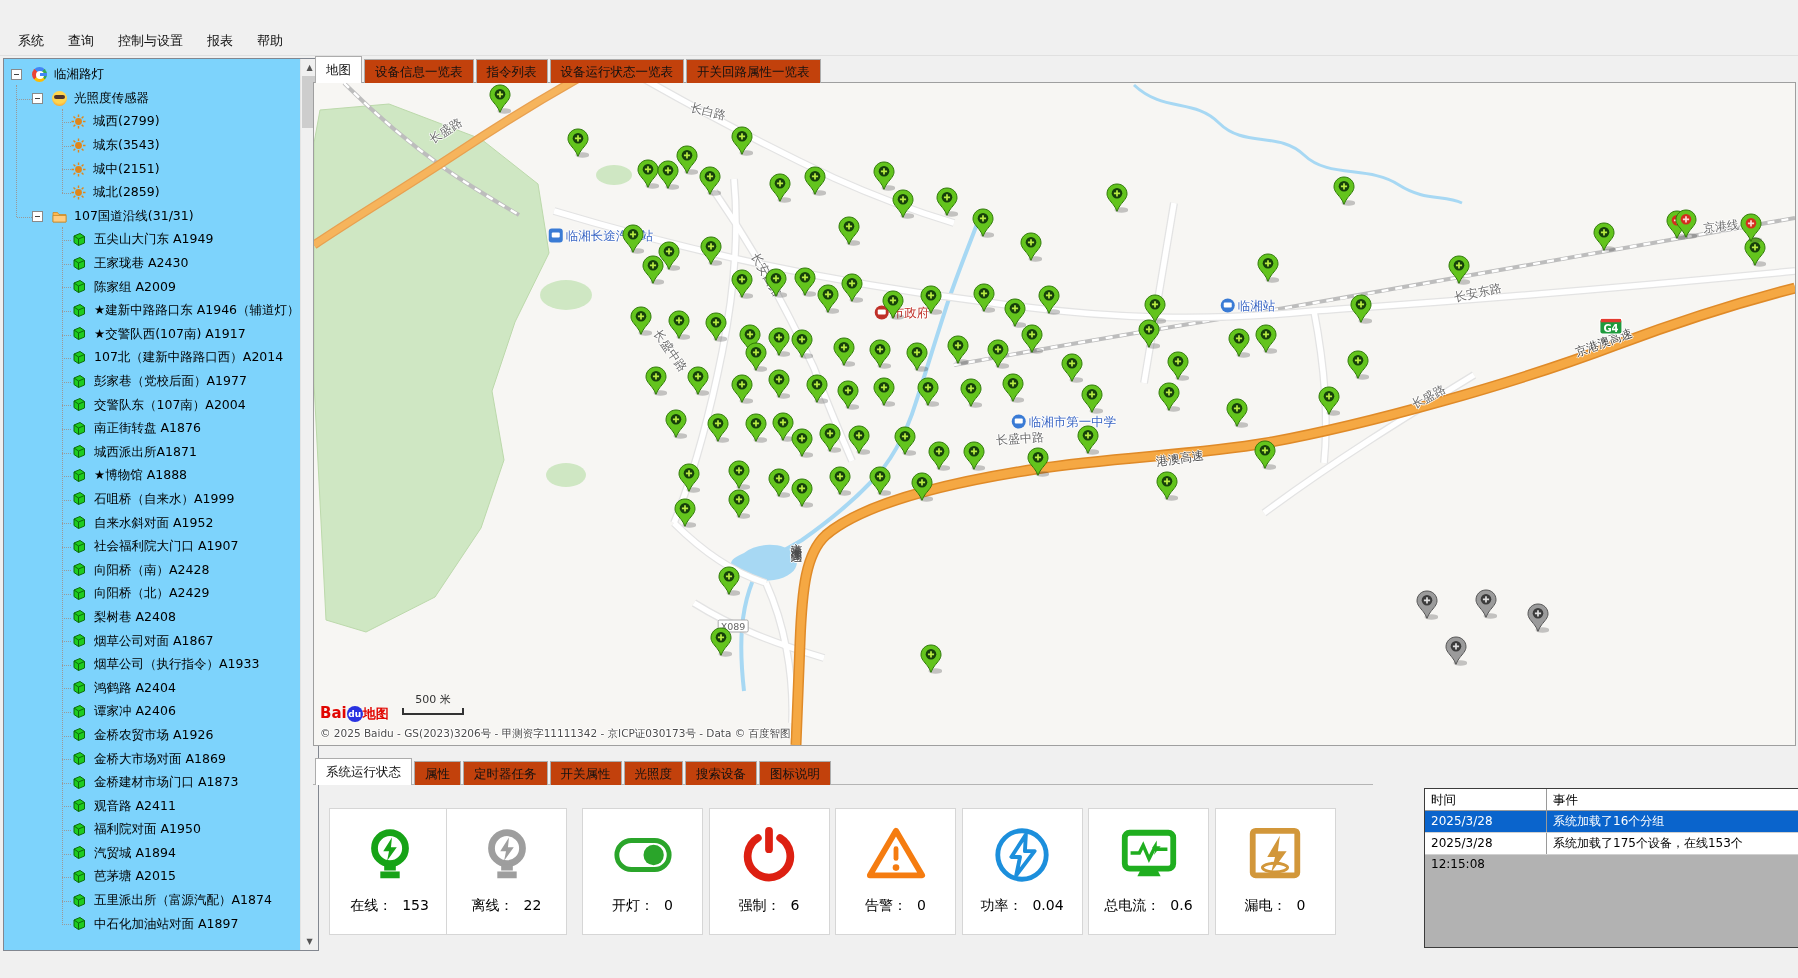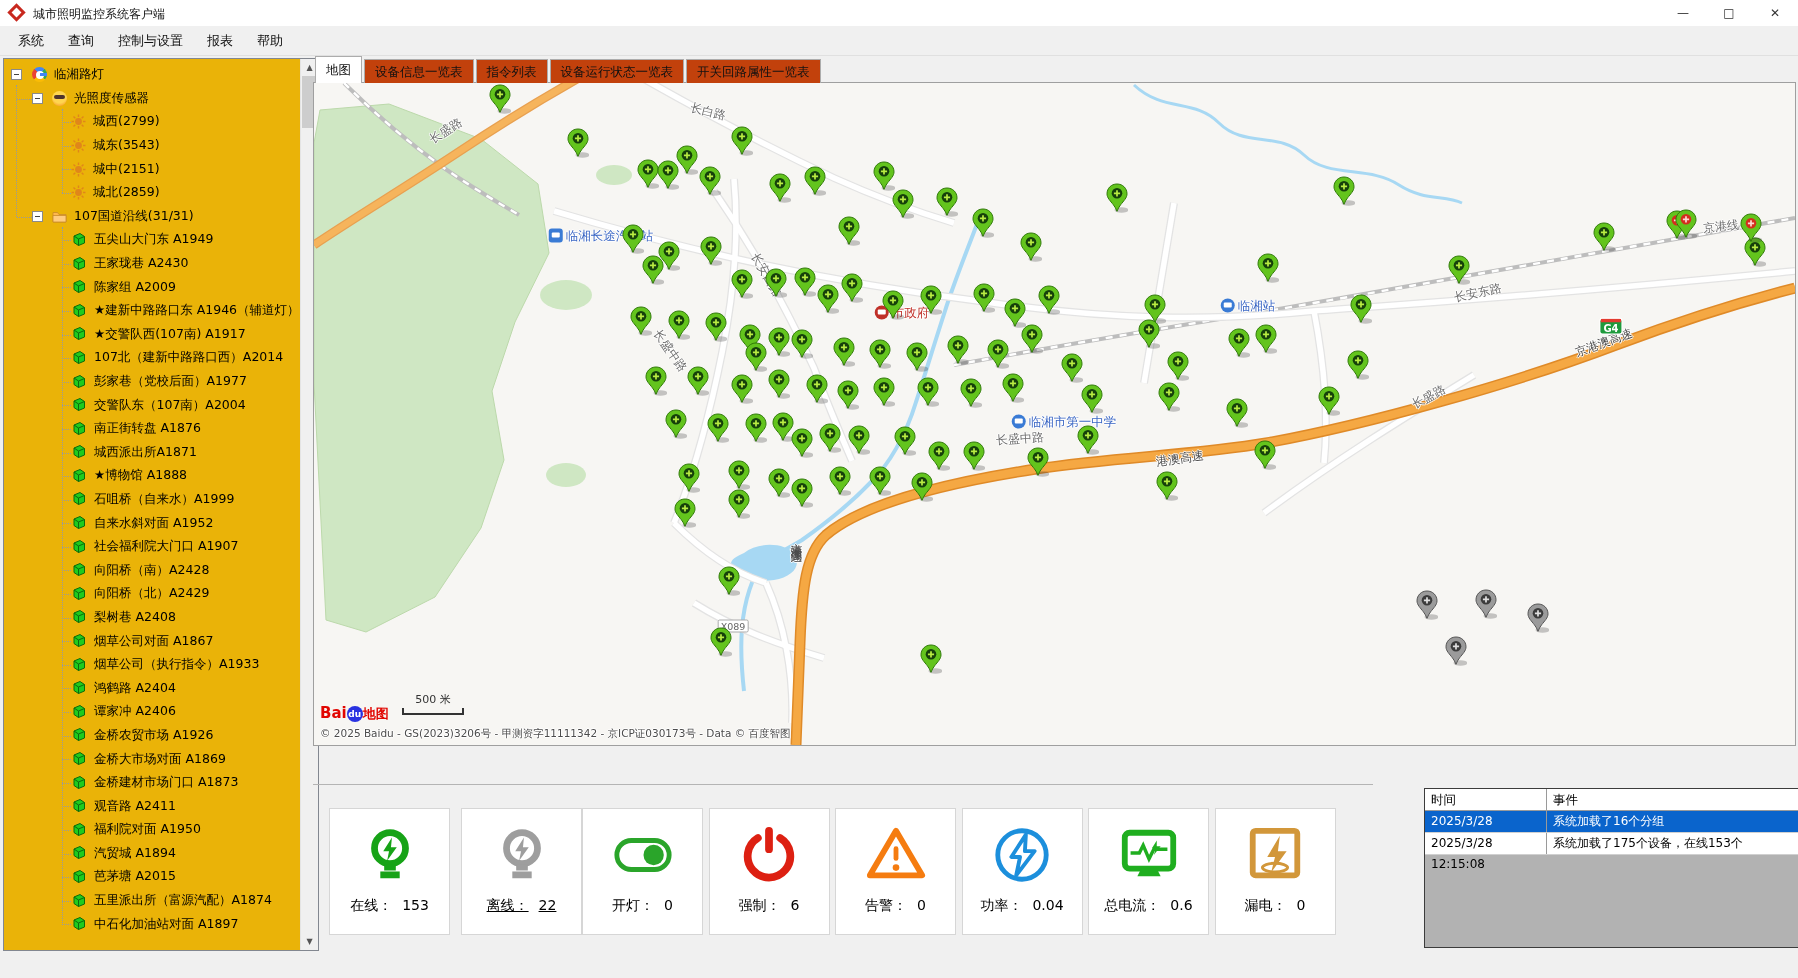--- a/index.html
+++ b/index.html
@@ -9,21 +9,21 @@
   .titlebar{position:absolute;left:0;top:0;width:100%;height:26px;background:#fff;border-bottom:1px solid #e5e5e5;}
   .app-icon{position:absolute;left:10px;top:6px;width:13px;height:13px;background:#c8281e;transform:rotate(45deg);}
   .app-icon::after{content:"";position:absolute;inset:3px;background:#fff;transform:rotate(0deg);}
   .title-text{position:absolute;left:33px;top:6px;font-size:12px;color:#111;}
   .win-controls{position:absolute;right:0;top:0;height:26px;display:flex;}
   .wc{width:46px;height:26px;text-align:center;line-height:26px;font-size:12px;color:#333;cursor:pointer;}
   
   .menubar{position:absolute;left:0;top:26px;width:100%;height:30px;background:#f0f0f0;border-bottom:1px solid #e0e0e0;display:flex;align-items:center;padding-left:6px;box-sizing:border-box;}
   .menu-item{padding:4px 12px;font-size:13px;color:#111;cursor:default;}
   
-  .tree-panel{position:absolute;left:3px;top:58px;width:316px;height:893px;background:#eab308;border:1px solid #828790;box-sizing:border-box;}
+  .tree-panel{position:absolute;left:3px;top:58px;width:316px;height:893px;background:#7dd3fc;border:1px solid #828790;box-sizing:border-box;}
   .tree-body{position:absolute;left:0;top:0;right:17px;bottom:0;overflow:hidden;padding-top:4px;}
   .tree-row{position:relative;height:23.6px;display:flex;align-items:center;white-space:nowrap;cursor:default;}
   .tree-row .lbl{margin-left:7px;font-size:12.5px;color:#000;}
   .expand-box{width:11px;height:11px;border:1px solid #8a8a8a;background:#fff;box-sizing:border-box;position:relative;flex:none;}
   .expand-box::after{content:"";position:absolute;left:2px;right:2px;top:4px;height:1px;background:#444;}
   .ticon{flex:none;display:inline-block;}
   .lvl0 .expand-box{margin-left:7px;} .lvl0 .ticon{margin-left:10px;}
   .lvl1 .expand-box{margin-left:28px;} .lvl1 .ticon{margin-left:9px;}
   .lvl2 .ticon{margin-left:67px;}
   .lvl1::before{content:"";position:absolute;left:13px;top:12px;width:15px;border-top:1px dotted #999;}
@@ -84,29 +84,20 @@
   
   .statusbar{position:absolute;left:0;top:952px;width:100%;height:26px;background:#f0f0f0;border-top:1px solid #dcdcdc;font-size:12.5px;}
   .sb-left{position:absolute;left:8px;top:5px;color:#000;}
   .sb-exec{position:absolute;left:757px;top:3px;background:#fbdcb3;padding:2px 8px 3px 6px;color:#000;}
 </style>
 </head>
 <body>
 
 <div id="window">
 
-  <div class="titlebar">
-    <span class="app-icon"></span>
-    <span class="title-text">城市照明监控系统客户端</span>
-    <div class="win-controls">
-      <span class="wc">—</span>
-      <span class="wc">□</span>
-      <span class="wc">✕</span>
-    </div>
-  </div>
 
   <div class="menubar" id="menubar">
       <span class="menu-item">系统</span>
       <span class="menu-item">查询</span>
       <span class="menu-item">控制与设置</span>
       <span class="menu-item">报表</span>
       <span class="menu-item">帮助</span>
     </div>
 
   <div class="tree-panel">
@@ -1084,34 +1075,43 @@
         <span class="bai">Bai</span><span class="du">du</span><span class="dmap">地图</span>
       </div>
       <div class="map-scale">
         <div>500 米</div>
           <div class="bar"></div>
       </div>
       <div class="map-attr">© 2025 Baidu - GS(2023)3206号 - 甲测资字11111342 - 京ICP证030173号 - Data © 百度智图</div>
     </div>
   </div>
 
+  <div class="tabbar" id="bottomTabs" style="left:315px;top:758px;">
+      <div class="tab active">系统运行状态</div>
+      <div class="tab">属性</div>
+      <div class="tab">定时器任务</div>
+      <div class="tab">开关属性</div>
+      <div class="tab">光照度</div>
+      <div class="tab">搜索设备</div>
+      <div class="tab">图标说明</div>
+    </div>
   <div class="bottom-page-line"></div>
   <div id="cards">
       <div class="card" style="left: 329px;">
         <div class="card-icon">
           <svg width="62" height="62" viewBox="0 0 64 64">
             <circle cx="32" cy="25" r="16" fill="none" stroke="#17a317" stroke-width="7"></circle>
             <path d="M34,14 L25,28 h6 L29,38 L39,24 h-6 z" fill="#17a317"></path>
             <rect x="26" y="42" width="12" height="6" fill="#17a317"></rect>
             <rect x="22" y="49" width="20" height="7" fill="#17a317"></rect>
           </svg>
         </div>
         <div class="card-text"><span class="cl">在线：</span><span class="cv">153</span></div>
       </div>
-      <div class="card" style="left: 461px; text-decoration: underline;">
+      <div class="card" style="left: 446px;">
         <div class="card-icon">
           <svg width="62" height="62" viewBox="0 0 64 64">
             <circle cx="32" cy="25" r="16" fill="none" stroke="#9e9e9e" stroke-width="7"></circle>
             <path d="M34,14 L25,28 h6 L29,38 L39,24 h-6 z" fill="#9e9e9e"></path>
             <rect x="26" y="42" width="12" height="6" fill="#9e9e9e"></rect>
             <rect x="22" y="49" width="20" height="7" fill="#9e9e9e"></rect>
           </svg>
         </div>
         <div class="card-text"><span class="cl">离线：</span><span class="cv">22</span></div>
       </div>

